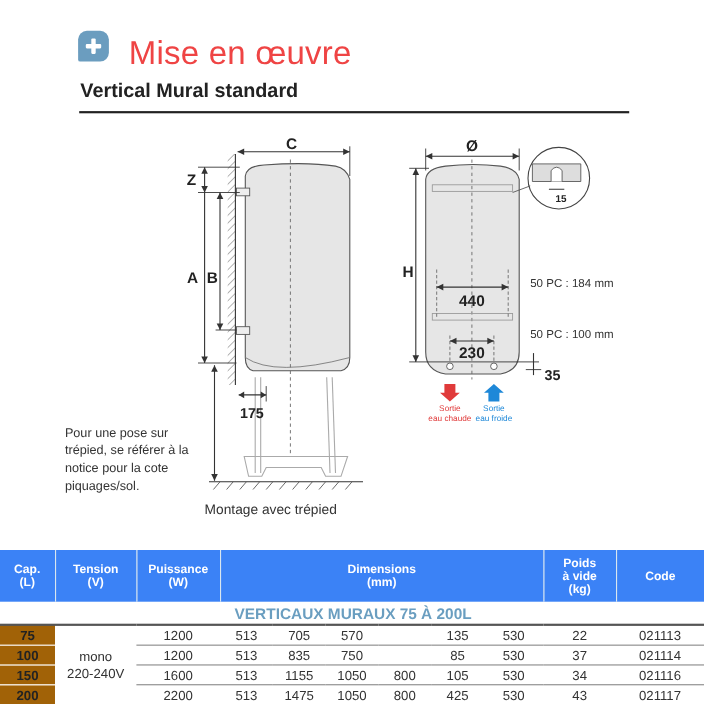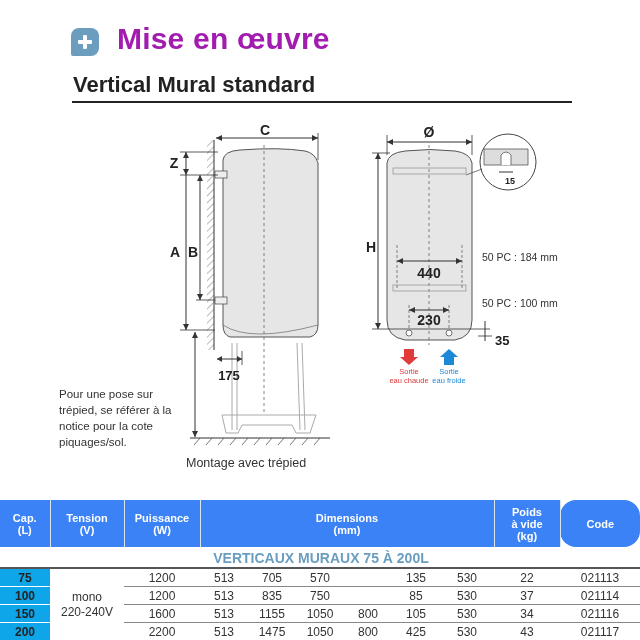--- a/index.html
+++ b/index.html
@@ -1,32 +1,32 @@
 <!DOCTYPE html>
 <html><head>
   <meta charset="utf-8">
   <style>
     html, body { margin:0; padding:0; background:#ffffff; }
     body { width:640px; height:640px; position:relative; overflow:hidden; font-family:"Liberation Sans", sans-serif; color:#1e1e1e; }
     .abs { position:absolute; }
     .title-icon { left:71px; top:28px; width:28px; height:28px; background:#6b9dbf; border-radius:8px 8px 8px 2px; }
     .title-icon::before { content:""; position:absolute; left:7px; top:12px; width:14px; height:4px; background:#fff; border-radius:1px; }
     .title-icon::after { content:""; position:absolute; left:12px; top:7px; width:4px; height:14px; background:#fff; border-radius:1px; }
-    .title { left:117px; top:22px; font-size:30px; font-weight:700; color:#a21caf; letter-spacing:0.2px; }
-    .subtitle { left:73px; top:72px; font-size:22px; font-weight:700; color:#222;text-align:right; }
+    .title { left:117px; top:32px; font-size:30px; font-weight:400; color:#ef4444; letter-spacing:0.2px; }
+    .subtitle { left:73px; top:72px; font-size:18px; font-weight:700; color:#222;text-align:right; }
     .rule { left:72px; top:101px; width:500px; height:2px; background:#222; }
     svg text { font-family:"Liberation Sans", sans-serif; }
     .note { left:59px; top:370px; width:130px; font-size:11.5px; line-height:16px; color:#333;margin-top:16px; }
     .caption { left:186px; top:456px; font-size:12.5px; color:#333; }
     table.spec { position:absolute; left:0; top:500px; width:640px; border-collapse:collapse; font-size:12px; }
     table.spec th { background:#3b82f6; color:#fff; font-weight:700; font-size:11px; line-height:12px; height:47px; padding:0; border-right:1px solid #d9e6ef; text-align:center; }
-    table.spec th:last-child { border-right:none;border-radius:16px; }
+    table.spec th:last-child { border-right:none; }
     table.spec .section td { color:#6a9ec0; font-weight:700; font-size:14px; padding:2px 0 0 2px; height:18px; text-align:center; border-bottom:2px solid #555; }
     table.spec td { height:17px; padding:0; text-align:center; color:#333; font-size:12px; }
-    table.spec td.cap { background:#0ea5e9; font-weight:700; color:#222; border-bottom:1px solid #fff; }
+    table.spec td.cap { background:#a16207; font-weight:700; color:#222; border-bottom:1px solid #fff; }
     table.spec tr.row td.v { border-bottom:1px solid #888; }
     table.spec tr.last td.v { border-bottom:2px solid #555; }
     table.spec td.tension { border-bottom:2px solid #555; line-height:15px;margin-top:40px; }
   </style>
 </head>
 <body>
 
 <div class="abs title-icon"></div>
 <div class="abs title">Mise en œuvre</div>
 <div class="abs subtitle">Vertical Mural standard</div>

